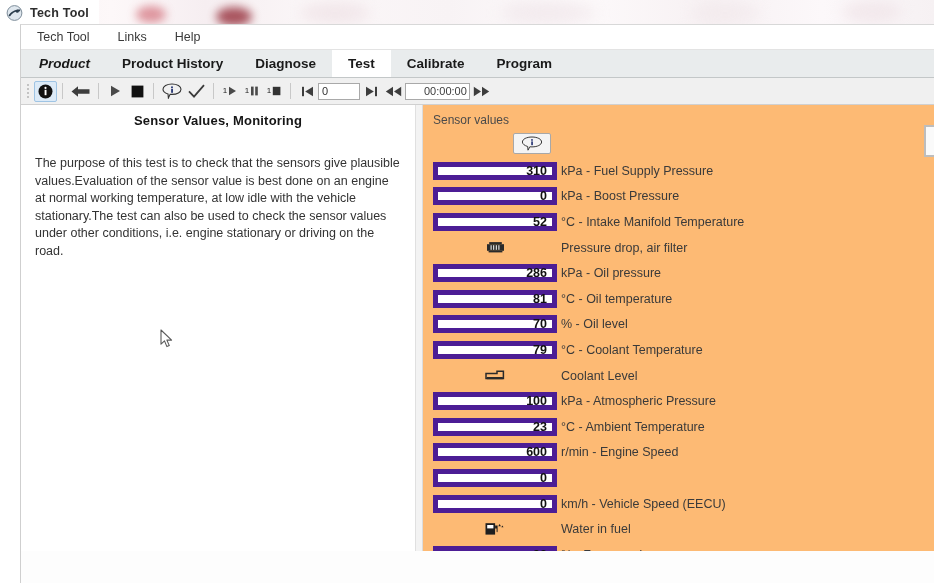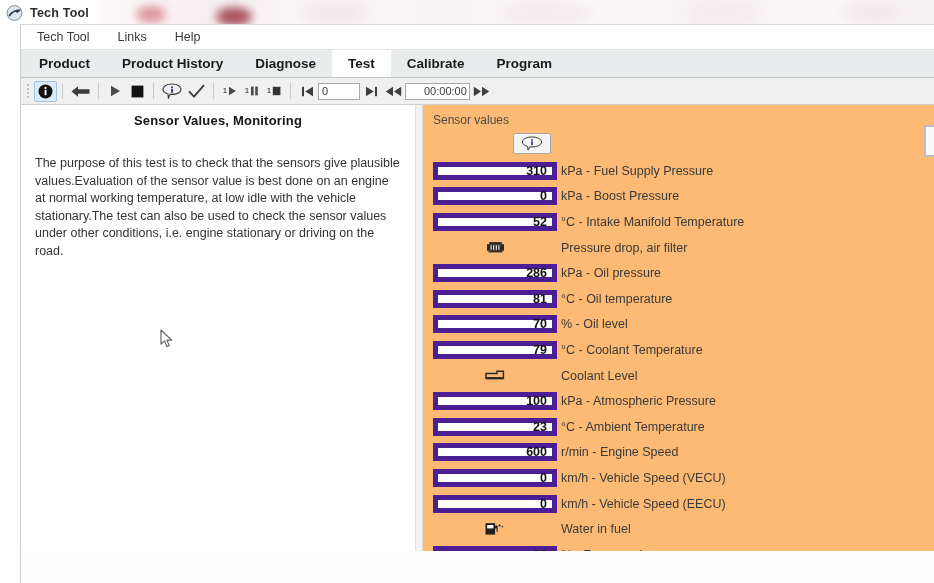--- a/index.html
+++ b/index.html
@@ -44,21 +44,21 @@
     cursor:default;white-space:nowrap;}
   .menu-item:first-child{padding-left:16px;}
 
   
   .tabstrip{height:28px;background:#e9eced;display:flex;align-items:stretch;
     border-bottom:1px solid #c3c7c8;box-sizing:border-box;position:relative;}
   .tab{font-size:13.5px;font-weight:bold;color:#1a1a1a;padding:0 16px;
     display:flex;align-items:center;cursor:default;white-space:nowrap;
     font-family:"Liberation Sans", sans-serif;}
   .tab.active{background:#ffffff;}
-  .tab:first-child{padding-left:18px;}
+  .tab:first-child{padding-left:18px;font-style:italic;}
 
   
   .toolbar{height:27px;background:#f0f0f0;display:flex;align-items:center;
     border-bottom:1px solid #d0d0d0;box-sizing:border-box;padding-left:4px;}
   .grip{width:6px;height:19px;margin-right:3px;display:flex;flex-direction:column;
     justify-content:center;align-items:center;gap:2px;}
   .grip i{display:block;width:2px;height:2px;background:#b4b4b4;border-radius:50%;}
   .tbtn{height:21px;min-width:22px;display:flex;align-items:center;justify-content:center;
     padding:0 3px;box-sizing:border-box;cursor:default;}
   .tbtn.sel{border:1px solid #9fc4e4;background:#dceaf7;border-radius:2px;}
@@ -361,21 +361,20 @@
             <span class="unit">°C - Ambient Temperature</span>
           </div>
 
           <div class="row">
             <span class="valbox">600</span>
             <span class="unit">r/min - Engine Speed</span>
           </div>
 
           <div class="row">
             <span class="valbox">0</span>
-            <span class="unit">km/h - Vehicle Speed (VECU)</span>
           </div>
 
           <div class="row">
             <span class="valbox">0</span>
             <span class="unit">km/h - Vehicle Speed (EECU)</span>
           </div>
 
           <div class="row iconrow">
             <span class="icon-slot">
               <svg width="22" height="14" viewBox="0 0 22 14">

